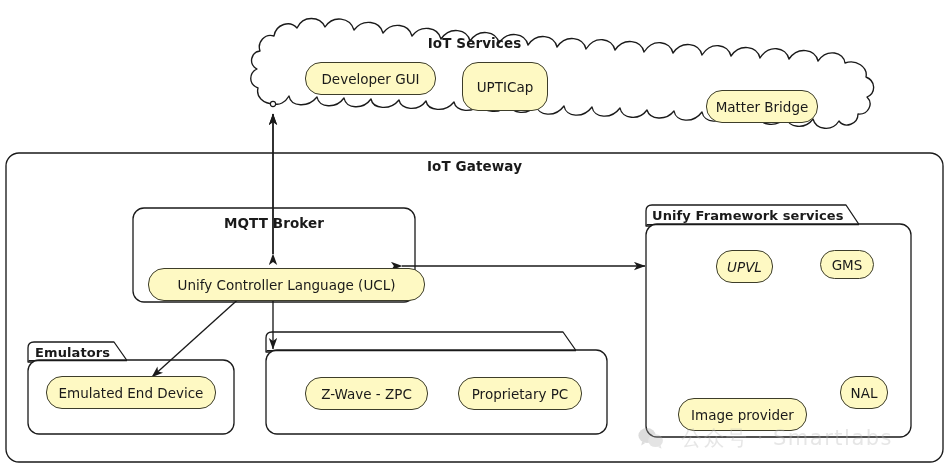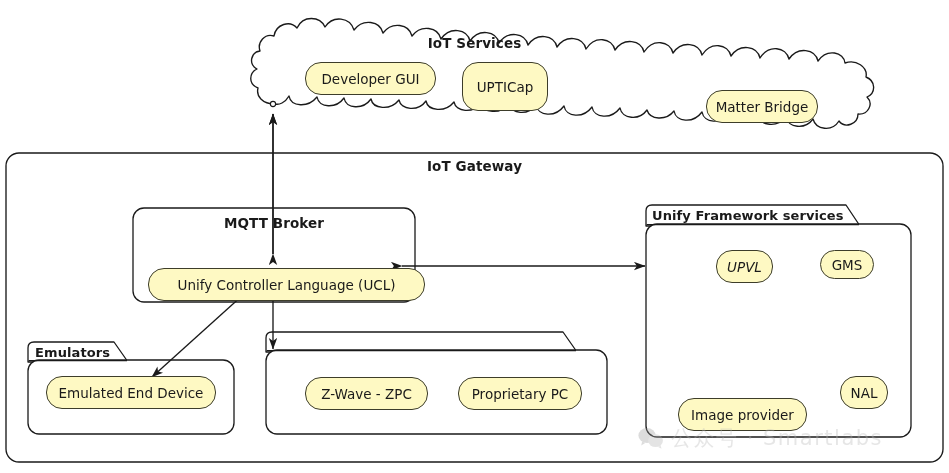--- a/index.html
+++ b/index.html
@@ -60,21 +60,21 @@
     box-sizing: border-box;
     font-family: "DejaVu Sans", sans-serif;
     white-space: nowrap;
   }
 
   
   #watermark {
     position: absolute;
     display: flex;
     align-items: center;
-    gap: 7px;
+    gap: 17px;
     opacity: .35;
     user-select: none;
   }
   #watermark .wm-text {
     font-size: 21px;
     color: #b9b9b9;
     letter-spacing: 1.5px;
     font-family: "DejaVu Sans", sans-serif;
     white-space: nowrap;
   }

